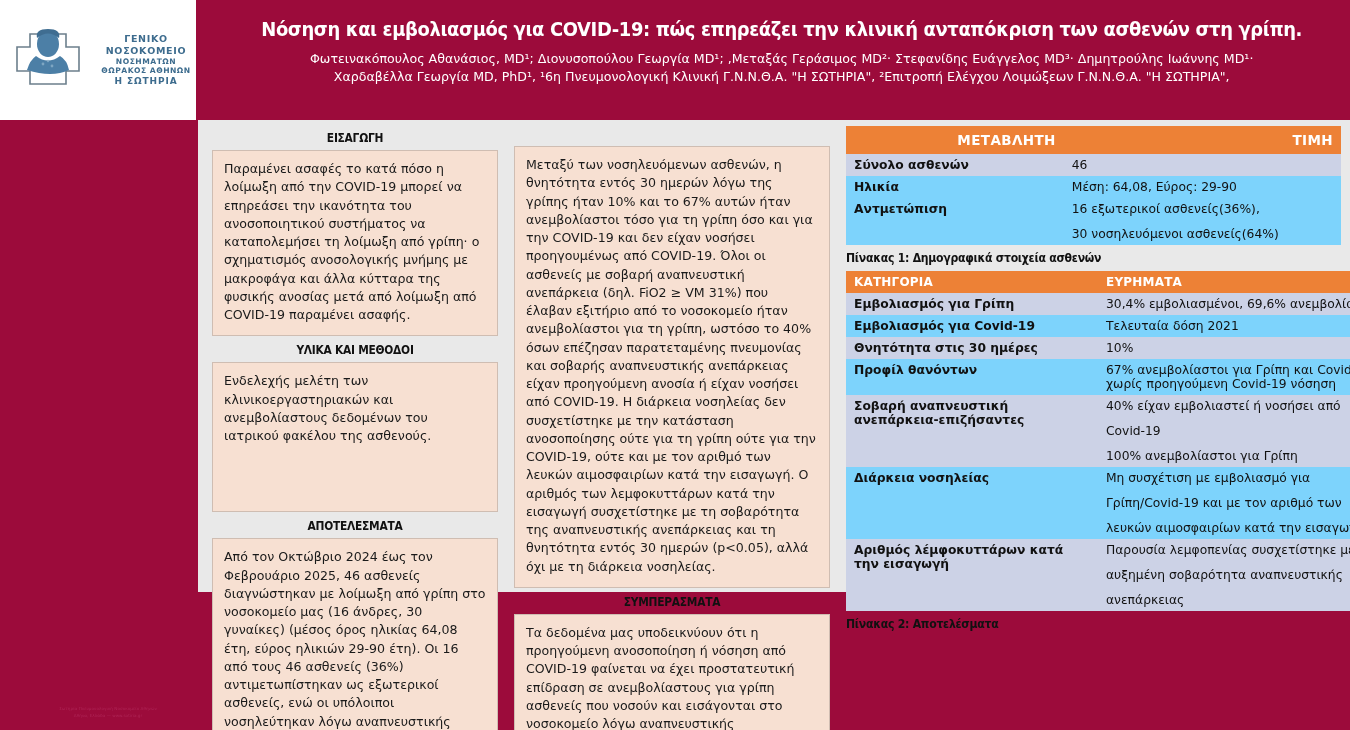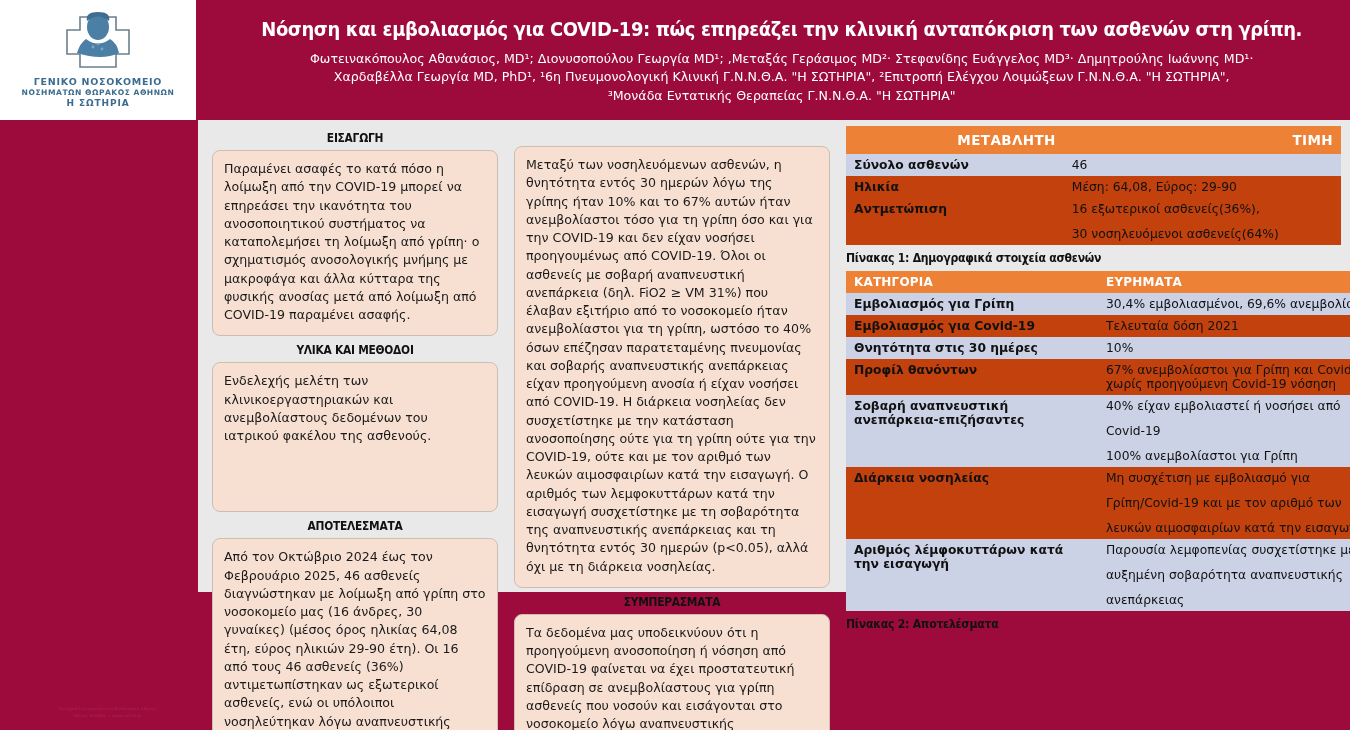--- a/index.html
+++ b/index.html
@@ -29,21 +29,21 @@
     background: #9c0b3b;
     display: flex;
     align-items: stretch;
   }
 
   .logo-box {
     width: 196px;
     height: 120px;
     background: #ffffff;
     display: flex;
-    flex-direction: column;
+    flex-direction: row;
     align-items: center;
     justify-content: center;
     flex: 0 0 196px;
     position: relative;
   }
 
   .logo-mark {
     width: 96px;
     height: 62px;
     position: relative;
@@ -136,21 +136,21 @@
     font-weight: bold;
     letter-spacing: -0.3px;
     transform: scaleX(0.86);
     color: #111111;
     margin: 6px 0 5px 0;
   }
 
   .panel {
     background: #f7e0d2;
     border: 1px solid #cfbdb2;
-    border-radius: 8px;
+    border-radius: 0;
     padding: 9px 11px 11px 11px;
     font-size: 12.6px;
     line-height: 1.45;
     color: #1a1a1a;
     text-align: left;
   }
 
   .panel.tall { min-height: 150px; }
 
   
@@ -171,21 +171,21 @@
   .tbl.t2 th { text-align: left; font-size: 12px; letter-spacing: .2px; padding: 4px 8px; }
 
   .tbl td {
     padding: 4px 8px;
     vertical-align: top;
     border: none;
     color: #111111;
   }
   .tbl td.k { font-weight: bold; }
   .tbl tr.odd  td { background: #ccd2e6; }
-  .tbl tr.even td { background: #c2410c; }
+  .tbl tr.even td { background: #7dd3fc; }
 
   .tbl td .ln { display: block; }
   .tbl td .ln + .ln { margin-top: 11px; }
 
   .tbl-caption {
     font-family: "DejaVu Sans", "Liberation Sans", sans-serif;
     font-size: 12.4px;
     font-weight: bold;
     letter-spacing: -0.3px;
     transform: scaleX(0.88);
@@ -226,21 +226,20 @@
         <div class="logo-line1">ΓΕΝΙΚΟ ΝΟΣΟΚΟΜΕΙΟ</div>
         <div class="logo-line2">ΝΟΣΗΜΑΤΩΝ ΘΩΡΑΚΟΣ ΑΘΗΝΩΝ</div>
         <div class="logo-line3">Η ΣΩΤΗΡΙΑ</div>
       </div>
     </div>
 
     <div class="title-zone">
       <div class="poster-title">Νόσηση και  εμβολιασμός για COVID-19: πώς επηρεάζει την κλινική ανταπόκριση των ασθενών στη γρίπη.</div>
       <div class="authors-line">Φωτεινακόπουλος Αθανάσιος, MD¹; Διονυσοπούλου Γεωργία MD¹; ,Μεταξάς Γεράσιμος MD²· Στεφανίδης Ευάγγελος MD³· Δημητρούλης Ιωάννης MD¹·</div>
       <div class="authors-line">Χαρδαβέλλα Γεωργία MD, PhD¹, ¹6η Πνευμονολογική Κλινική Γ.Ν.Ν.Θ.Α. "Η ΣΩΤΗΡΙΑ", ²Επιτροπή Ελέγχου Λοιμώξεων Γ.Ν.Ν.Θ.Α. "Η ΣΩΤΗΡΙΑ",</div>
-      <div class="authors-line">³Μονάδα Εντατικής Θεραπείας  Γ.Ν.Ν.Θ.Α. "Η ΣΩΤΗΡΙΑ"</div>
     </div>
   </div>
 
   <div class="body-area">
 
     <div class="left-rail">
       <div class="footer-note">
         Σωτηρία Πνευμονολογική Νοσοκομείο Αθηνών<br>Αθήνα, Ελλάδα — www.sotiria.gr
       </div>
     </div>

